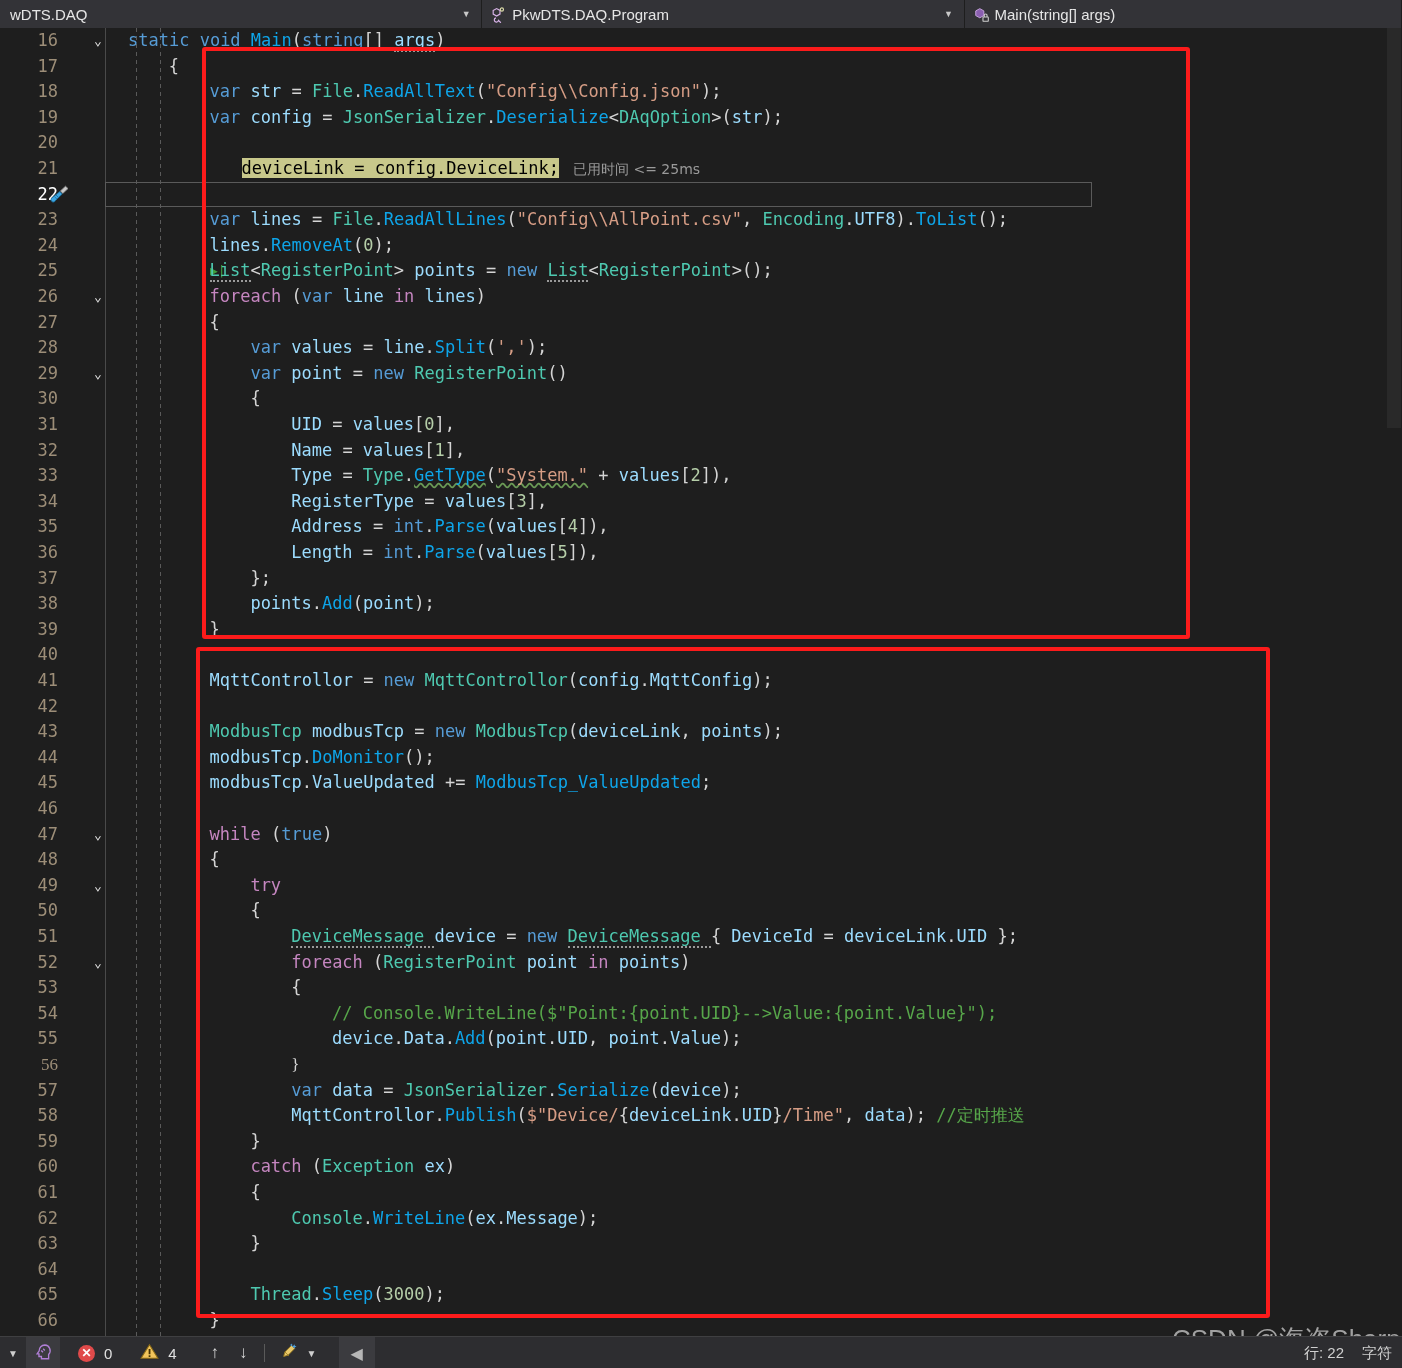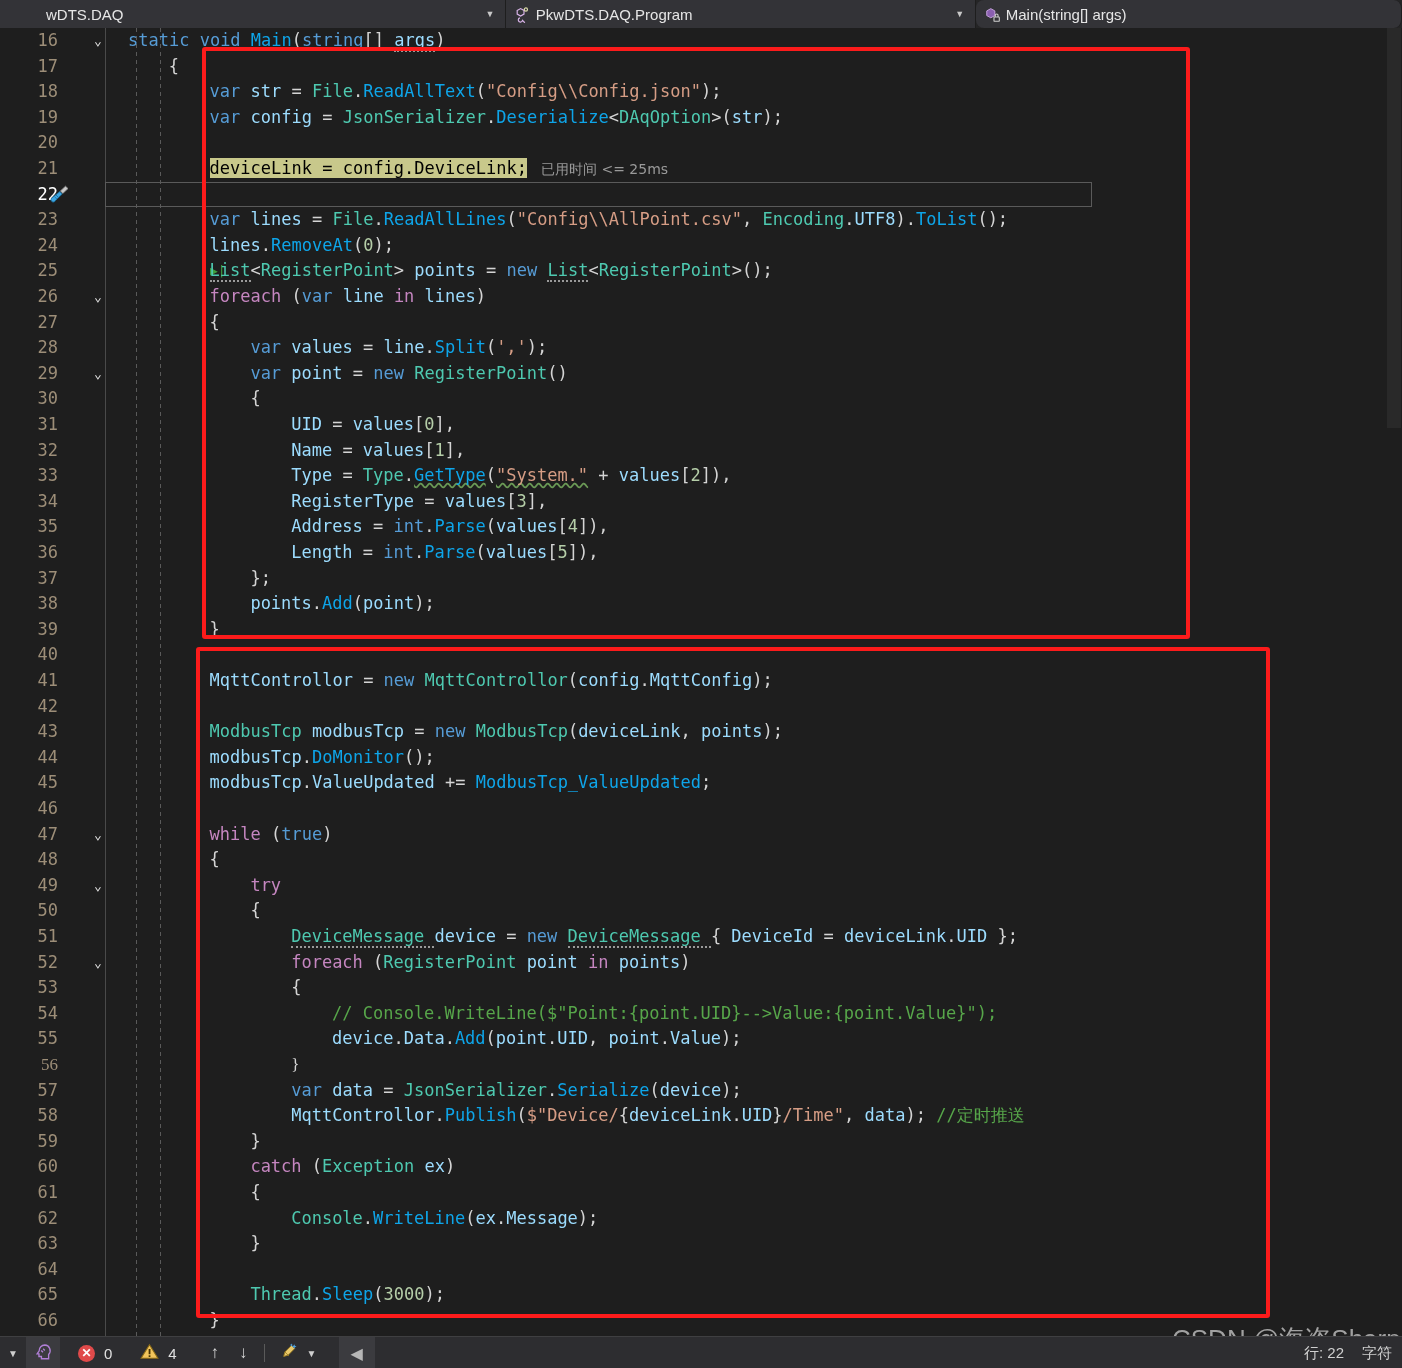--- a/index.html
+++ b/index.html
@@ -19,21 +19,21 @@
     display:flex;align-items:center;height:100%;
     background:#333337;border-right:1px solid #1e1e1e;
     color:#e6e6e6;position:relative;padding:0 4px 0 0;
   }
   .nav-combo .lbl{padding-left:10px;white-space:nowrap;overflow:hidden;}
   .nav-combo .arrow{
     width:22px;text-align:center;font-size:9px;color:#c8c8c8;flex:0 0 22px;
   }
   #combo-type{width:480px;}
   #combo-type .lbl{flex:1;}
-  #combo-member{width:435px;border-radius:8px;}
+  #combo-member{width:435px;}
   #combo-member .lbl{flex:1;}
   .nav-icon{display:inline-flex;align-items:center;margin:0 5px 0 8px;}
   
   .editor{
     position:absolute;left:0;top:28px;width:1402px;height:1308px;
     background:#1e1e1e;overflow:hidden;
   }
   .code-area{position:absolute;left:0;top:0;}
   .row{height:25.6px;position:relative;white-space:pre;}
   .ln{
@@ -64,21 +64,21 @@
   .c{color:#57a64a}   
   .v{color:#9cdcfe}   
   .p{color:#d4d4d4}   
   .n{color:#b5cea8}
   .squig{
     text-decoration:underline wavy #6a9955;
     text-decoration-skip-ink:none;
   }
   .sugg{border-bottom:2px dotted #9a9a9a;text-align:right;}
   
-  .hl{background:#c8c88b;color:#000000;}
+  .hl{background:#c8c88b;color:#000000;margin-left:32px;}
   .hl .k,.hl .t,.hl .m,.hl .v,.hl .p{color:#000;}
   .elapsed{
     color:#9a9a9a;font-family:"DejaVu Sans","Liberation Sans",sans-serif;
     font-size:14px;
   }
   
   .glyph-screwdriver{
     position:absolute;left:46px;top:2px;width:24px;height:22px;
   }
   .green-arrow{
@@ -123,21 +123,21 @@
   .vscroll{
     position:absolute;right:0;top:28px;width:16px;height:1308px;background:#1e1e1e;
   }
   .vscroll .thumb{position:absolute;left:1px;width:14px;background:#3f3f3f;}
 </style>
 </head>
 <body>
 
 <div class="navbar">
 
-  <div class="nav-combo" id="combo-project" style="width:480px;padding-left:36px;">
+  <div class="nav-combo" id="combo-project" style="width:480px;">
     <span class="lbl" style="flex:1;">wDTS.DAQ</span>
     <span class="arrow">▼</span>
   </div>
 
   <div class="nav-combo" id="combo-type">
     <span class="nav-icon">
       <svg width="17" height="17" viewBox="0 0 16 16">
         <path d="M3 4.2 L6.2 2.4 L9.4 4.2 L9.4 7.6 L6.2 9.4 L3 7.6 Z" fill="none" stroke="#d8b3e8" stroke-width="1.1"></path>
         <circle cx="11.2" cy="3.3" r="1.5" fill="none" stroke="#dcdcaa" stroke-width="1.1"></circle>
         <path d="M5.6 11.2 a2 2 0 1 0 2.4 2.4 l2.2 2.2" fill="none" stroke="#d8b3e8" stroke-width="1.1"></path>

